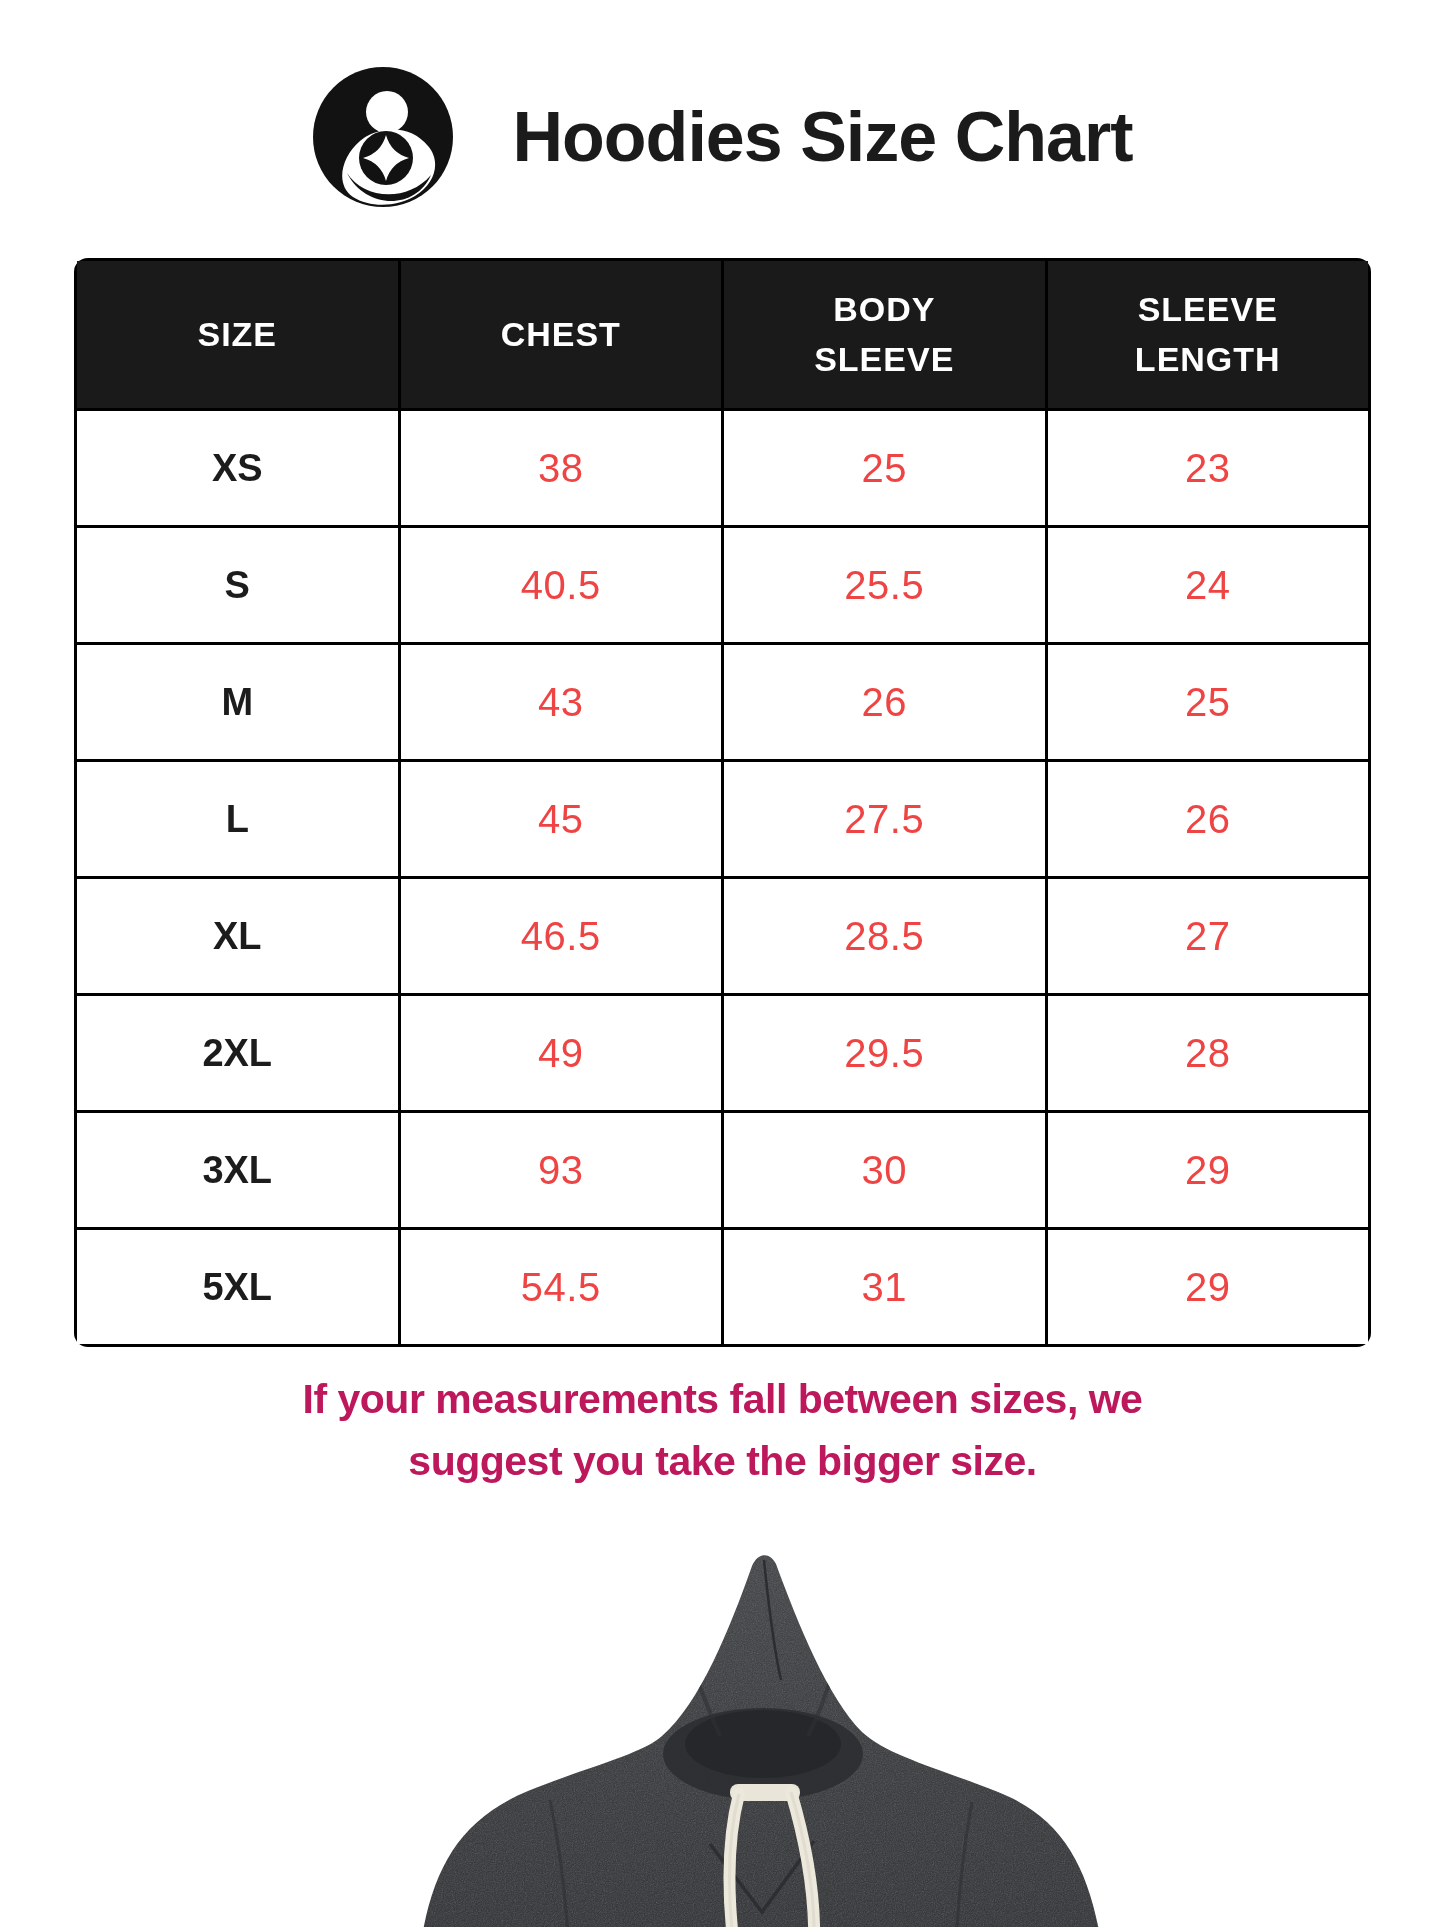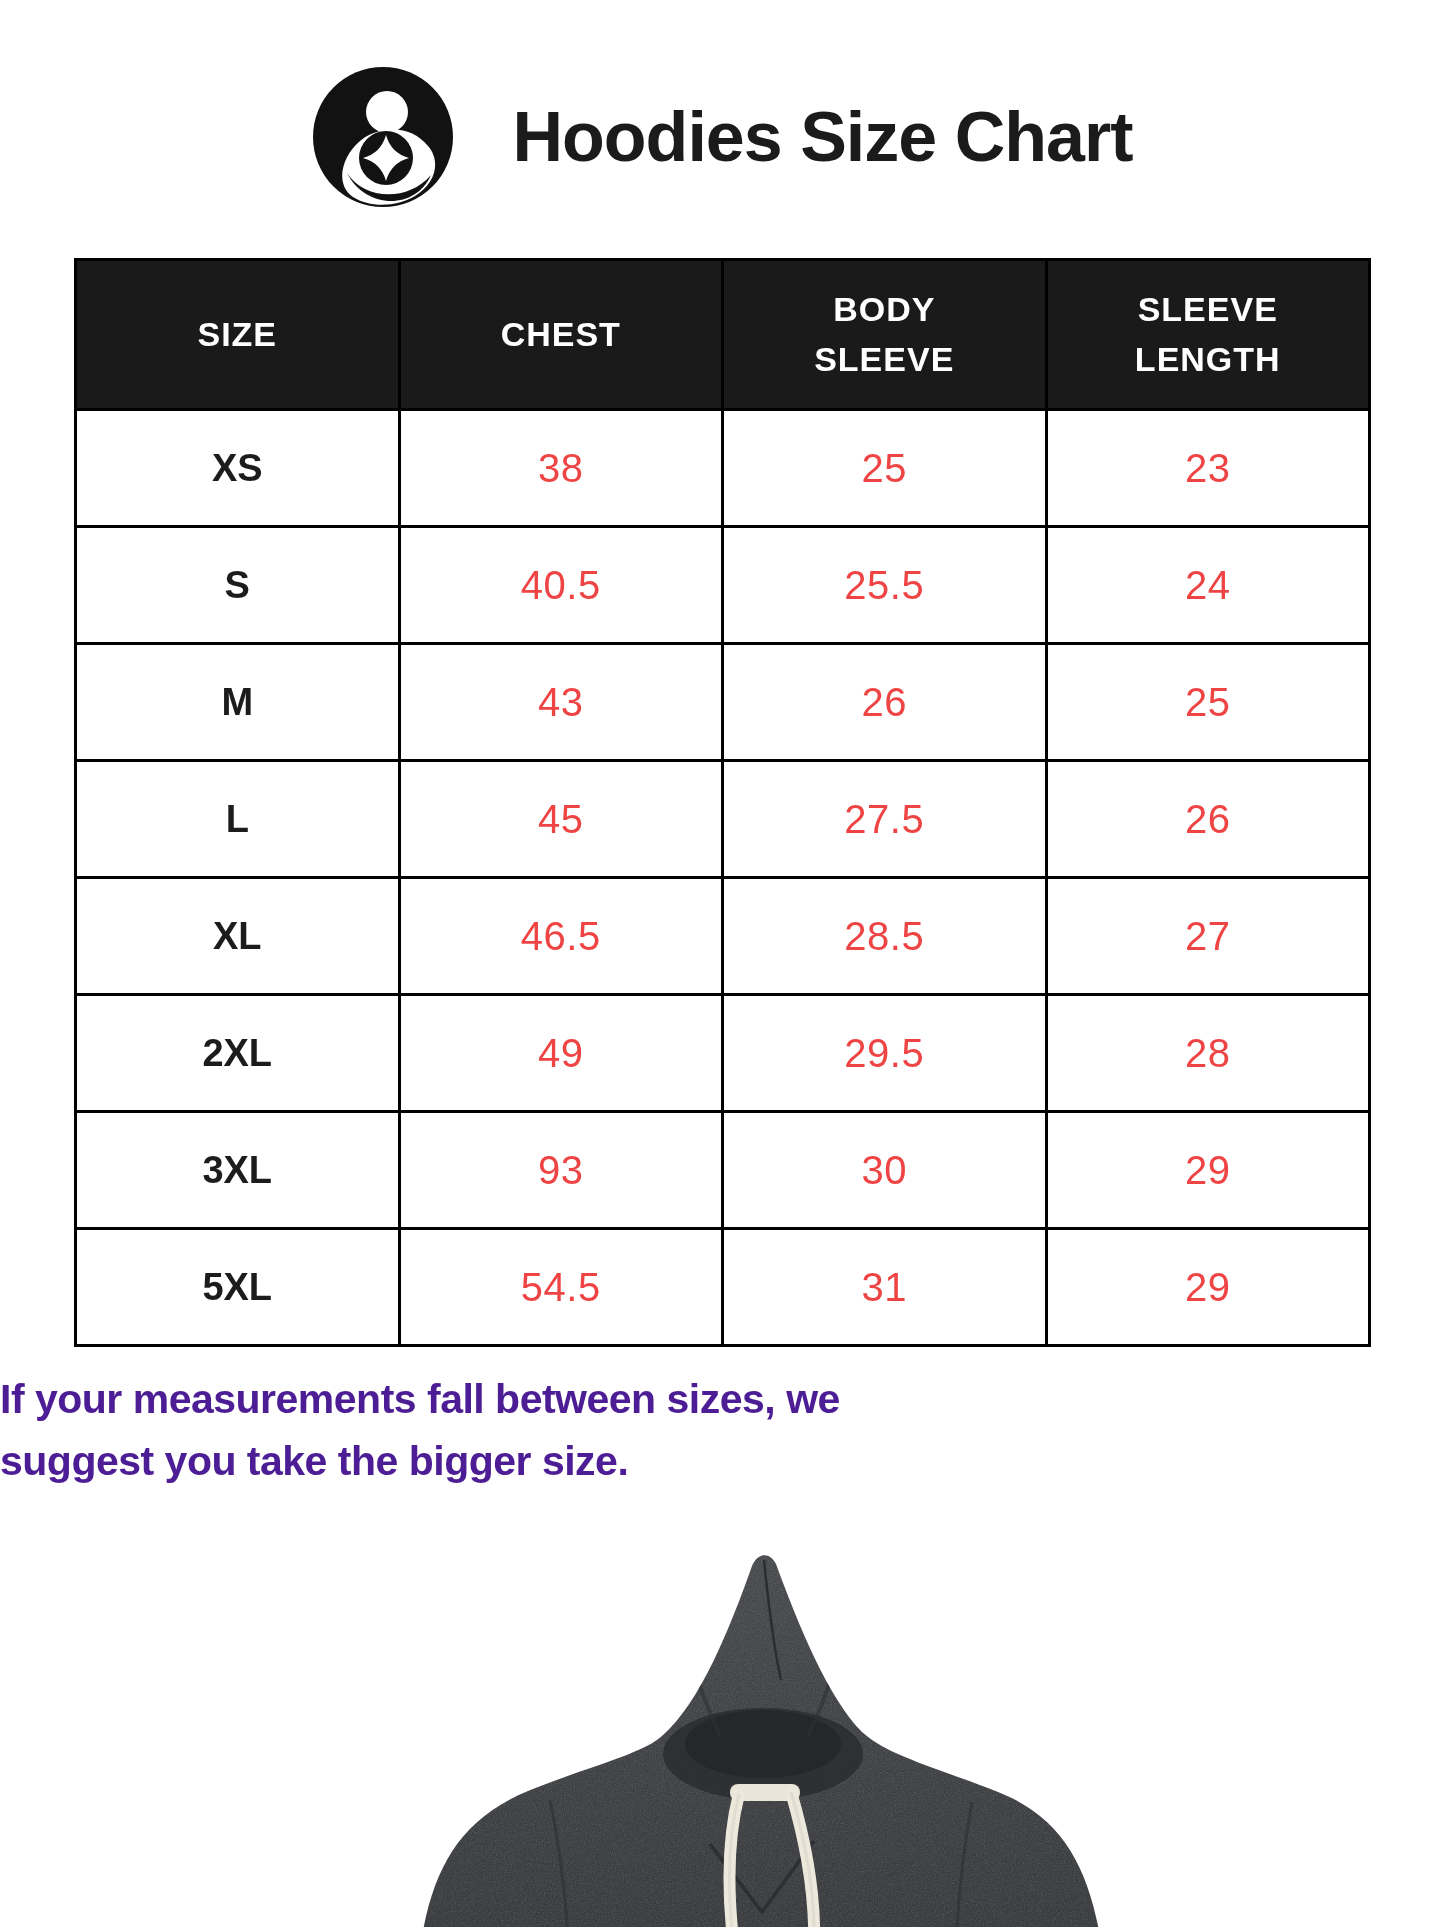--- a/index.html
+++ b/index.html
@@ -15,37 +15,37 @@
   .brand-logo{ width:140px; height:140px; flex:0 0 auto; }
   .page-title{
     font-size:70px; font-weight:800; letter-spacing:-1px; color:#1b1b1b;
     white-space:nowrap; line-height:1;
   }
   
   .size-table{
     position:absolute; left:74px; top:258px; width:1297px;
     background:#000; padding:3px; box-sizing:border-box;
     display:grid; grid-template-columns:repeat(4,1fr);
-    grid-template-rows:147px repeat(8,114px); gap:3px;
+    grid-template-rows:147px repeat(8,114px); gap:3px;border-radius:14px;
   }
   .trow{ display:contents; }
   .cell{ display:flex; align-items:center; justify-content:center; }
   .hcell{ background:#1a1a1a; color:#ffffff; }
   .hcell span{
     font-size:34px; font-weight:700; letter-spacing:1px; text-align:center;
     max-width:210px; line-height:1.45;
   }
   .dcell{ background:#ffffff;justify-content:center; }
   .size-cell span{ font-size:38px; font-weight:700; color:#1c1c1c; }
   .val-cell span{ font-size:40px; font-weight:400; color:#ef4444; letter-spacing:0.5px; }
   
   .footer-note{
     position:absolute; left:0; top:1368px; width:100%;
-    text-align:left; font-weight:800; font-size:41px; line-height:62px;
-    color:#4c1d95; letter-spacing:-0.5px;
+    text-align:center; font-weight:800; font-size:41px; line-height:62px;
+    color:#be185d; letter-spacing:-0.5px;
   }
   
   .hoodie-wrap{ position:absolute; left:400px; top:1548px; width:720px; height:400px; }
 </style>
 </head>
 <body>
 
 <div class="page">
 
   <div class="brand-row">

